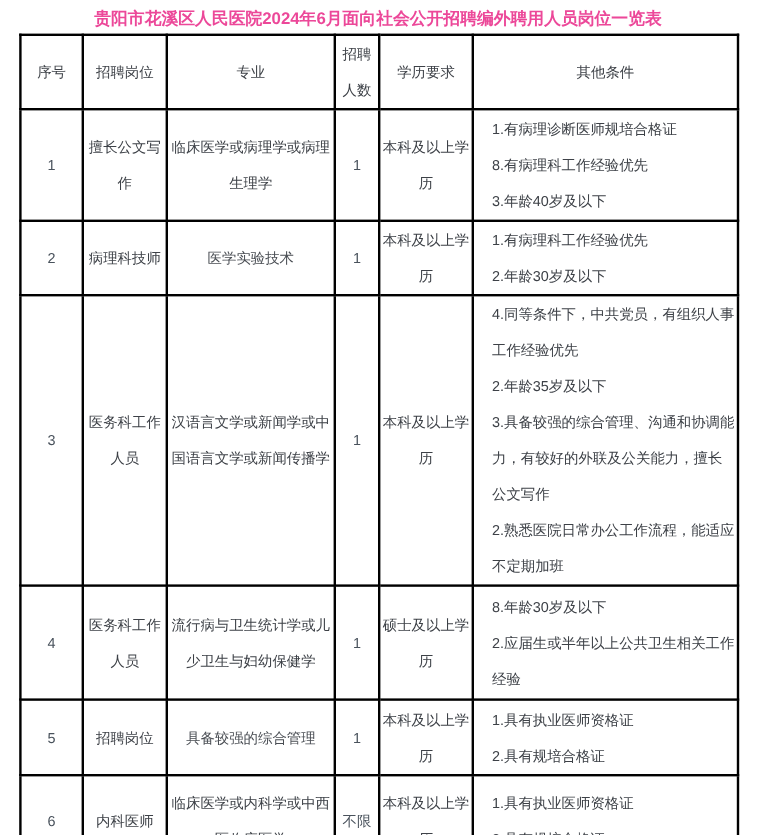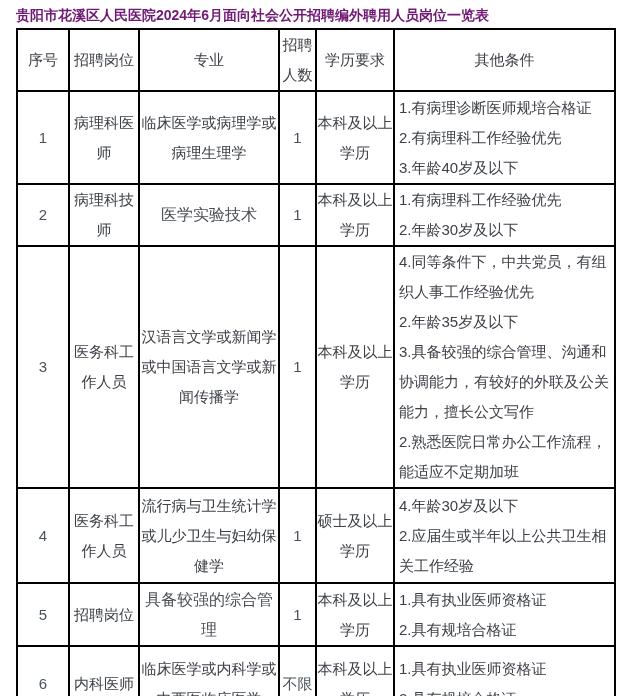--- a/index.html
+++ b/index.html
@@ -12,54 +12,54 @@
     height: 696px;
     overflow: hidden;
     font-family: "Liberation Sans", "DejaVu Sans", sans-serif;
     color: #3d4147;
   }
   .page-title {
     width: 598px;
     margin-left: 16px;
     padding-top: 5px;
     height: 23px;
-    text-align: left;
+    text-align: center;
     font-size: 14px;
     font-weight: bold;
-    color: #701a75;
+    color: #ec4899;
     line-height: 20px;
     white-space: nowrap;
   }
   table.job-table {
     border-collapse: collapse;
     table-layout: fixed;
     margin-left: 16px;
     width: 598px;
   }
   .job-table th,
   .job-table td {
     border: 2px solid #000000;
-    font-size: 15px;
+    font-size: 12px;
     font-weight: normal;
     line-height: 30px;
     text-align: center;
     vertical-align: middle;
     padding: 0;
     overflow: hidden;
     word-break: break-word;
   }
   .job-table th {
     color: #3d4147;
   }
   td.cond {
     text-align: left;
-    padding: 0 2px 0 4px;
+    padding: 0 2px 0 15px;
   }
   td.small-fit {
-    font-size: 16px;
+    font-size: 12px;
     color: #4a4e54;
   }
   .num {
     color: #49525c;
   }
 </style>
 </head>
 <body>
 
 <div class="page-title">贵阳市花溪区人民医院2024年6月面向社会公开招聘编外聘用人员岗位一览表</div>
@@ -79,27 +79,27 @@
       <th>招聘岗位</th>
       <th>专业</th>
       <th>招聘人数</th>
       <th>学历要求</th>
       <th>其他条件</th>
     </tr>
   </thead>
   <tbody>
     <tr style="height:93px">
       <td class="num">1</td>
-      <td>病理科医师</td>
+      <td>擅长公文写作</td>
       <td>临床医学或病理学或病理生理学</td>
       <td class="num">1</td>
       <td>本科及以上学历</td>
       <td class="cond">
         <div>1.有病理诊断医师规培合格证</div>
-        <div>2.有病理科工作经验优先</div>
+        <div>8.有病理科工作经验优先</div>
         <div>3.年龄40岁及以下</div>
       </td>
     </tr>
     <tr style="height:60px">
       <td class="num">2</td>
       <td>病理科技师</td>
       <td class="small-fit">医学实验技术</td>
       <td class="num">1</td>
       <td>本科及以上学历</td>
       <td class="cond">
@@ -120,21 +120,21 @@
         <div>2.熟悉医院日常办公工作流程，能适应不定期加班</div>
       </td>
     </tr>
     <tr style="height:95px">
       <td class="num">4</td>
       <td>医务科工作人员</td>
       <td>流行病与卫生统计学或儿少卫生与妇幼保健学</td>
       <td class="num">1</td>
       <td>硕士及以上学历</td>
       <td class="cond">
-        <div>4.年龄30岁及以下</div>
+        <div>8.年龄30岁及以下</div>
         <div>2.应届生或半年以上公共卫生相关工作经验</div>
       </td>
     </tr>
     <tr style="height:63px">
       <td class="num">5</td>
       <td>招聘岗位</td>
       <td class="small-fit">具备较强的综合管理</td>
       <td class="num">1</td>
       <td>本科及以上学历</td>
       <td class="cond">

